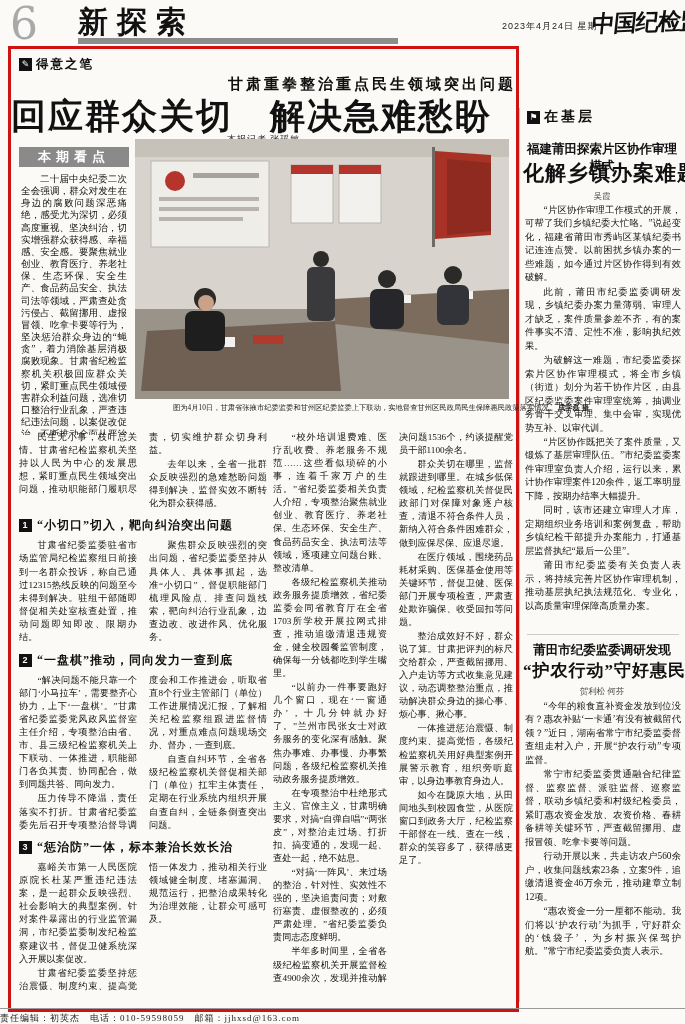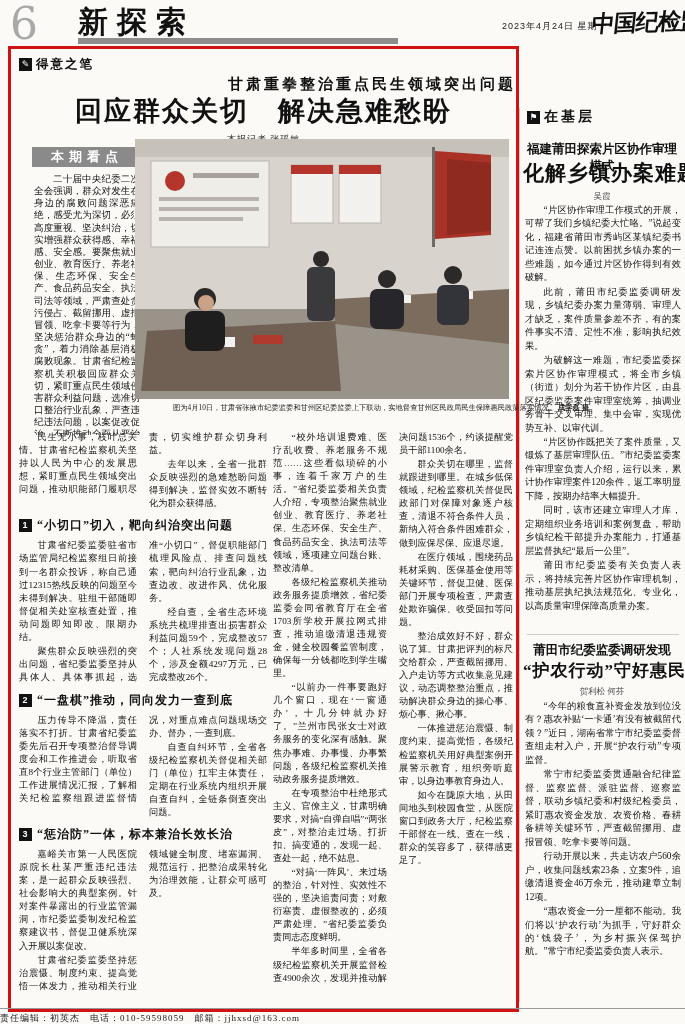--- a/index.html
+++ b/index.html
@@ -14,24 +14,24 @@
   .section-name{left:78px;top:2px;font-size:30px;font-weight:700;letter-spacing:9px;}
   .section-bar{left:78px;top:38px;width:320px;height:6px;background:#8d8d8d;}
   .date{left:502px;top:20px;font-size:9px;letter-spacing:1px;color:#222;font-family:"Liberation Sans",sans-serif;}
   .masthead{left:592px;top:6px;font-size:23px;font-weight:900;transform:skewX(-8deg) rotate(-2deg);letter-spacing:-1px;white-space:nowrap;}
   
   .mainbox{left:8px;top:46px;width:505px;height:960px;border:3px solid #d11212;background:#fbfaf7;}
   .label-row{left:8px;top:8px;height:14px;display:flex;align-items:center;gap:4px;}
   .label-icon{width:13px;height:13px;background:#111;color:#fff;font-size:9px;line-height:13px;text-align:center;display:inline-block;}
   .label-text{font-size:12.5px;font-weight:700;letter-spacing:2px;}
   .kicker{left:0;top:26px;width:100%;text-align:right;font-size:15px;font-weight:700;letter-spacing:3px;}
-  .headline{left:0;top:44px;width:100%;text-align:center;font-size:27px;font-weight:900;letter-spacing:2px;white-space:nowrap;}
+  .headline{left:0;top:44px;width:100%;text-align:left;font-size:35px;font-weight:900;letter-spacing:2px;white-space:nowrap;}
   .byline{left:0;top:84px;width:100%;text-align:center;font-size:9px;color:#222;letter-spacing:1px;}
   
-  .hl{left:8px;top:98px;width:110px;height:288px;overflow:hidden;margin-left:13px;}
+  .hl{left:8px;top:98px;width:110px;height:288px;overflow:hidden;}
   .hl-head{height:20px;background:#8a8a8a;color:#fff;font-size:13px;font-weight:700;letter-spacing:5px;text-align:center;line-height:20px;}
   .hl-body{padding:6px 2px 0 2px;font-size:9.5px;line-height:1.28;text-align:justify;text-indent:2em;}
   
   .photo{left:124px;top:90px;width:374px;height:260px;overflow:hidden;background:#cfccc5;}
   .caption{left:124px;top:354px;width:374px;font-size:7.3px;line-height:1.3;color:#222;white-space:nowrap;padding-left:38px;}
   .caption b{font-weight:700;}
   
   .body-left{left:8px;top:382px;width:248px;height:570px;column-count:2;column-gap:12px;column-fill:auto;overflow:hidden;}
   .body-right{left:262px;top:382px;width:240px;height:570px;column-count:2;column-gap:12px;column-fill:auto;overflow:hidden;}
   .para{font-size:9.2px;line-height:1.42;text-align:justify;text-indent:2em;margin:0 0 1px 0;}
@@ -129,28 +129,28 @@
         <p class="para">去年以来，全省一批群众反映强烈的急难愁盼问题得到解决，监督实效不断转化为群众获得感。</p>
       </div>
 
     <div class="sect-head">
       <span class="badge">1</span>
       <span>“小切口”切入，靶向纠治突出问题</span>
     </div>
     <div>
         <p class="para">甘肃省纪委监委驻省市场监管局纪检监察组日前接到一名群众投诉，称自己通过12315热线反映的问题至今未得到解决。驻组干部随即督促相关处室核查处置，推动问题即知即改、限期办结。</p>
         <p class="para">聚焦群众反映强烈的突出问题，省纪委监委坚持从具体人、具体事抓起，选准“小切口”，督促职能部门梳理风险点、排查问题线索，靶向纠治行业乱象，边查边改、改进作风、优化服务。</p>
-        <p class="para">经自查，全省生态环境系统共梳理排查出损害群众利益问题59个，完成整改57个；人社系统发现问题28个，涉及金额4297万元，已完成整改26个。</p>
       </div>
 
     <div class="sect-head">
       <span class="badge">2</span>
       <span>“一盘棋”推动，同向发力一查到底</span>
     </div>
     <div>
+        <p class="para">“解决问题不能只靠一个部门‘小马拉车’，需要整齐心协力，上下‘一盘棋’。”甘肃省纪委监委党风政风监督室主任介绍，专项整治由省、市、县三级纪检监察机关上下联动、一体推进，职能部门各负其责、协同配合，做到同题共答、同向发力。</p>
         <p class="para">压力传导不降温，责任落实不打折。甘肃省纪委监委先后召开专项整治督导调度会和工作推进会，听取省直8个行业主管部门（单位）工作进展情况汇报，了解相关纪检监察组跟进监督情况，对重点难点问题现场交办、督办，一查到底。</p>
         <p class="para">自查自纠环节，全省各级纪检监察机关督促相关部门（单位）扛牢主体责任，定期在行业系统内组织开展自查自纠，全链条倒查突出问题。</p>
       </div>
 
     <div class="sect-head">
       <span class="badge">3</span>
       <span>“惩治防”一体，标本兼治长效长治</span>
     </div>
     <div>
         <p class="para">嘉峪关市第一人民医院原院长杜某严重违纪违法案，是一起群众反映强烈、社会影响大的典型案例。针对案件暴露出的行业监管漏洞，市纪委监委制发纪检监察建议书，督促卫健系统深入开展以案促改。</p>

